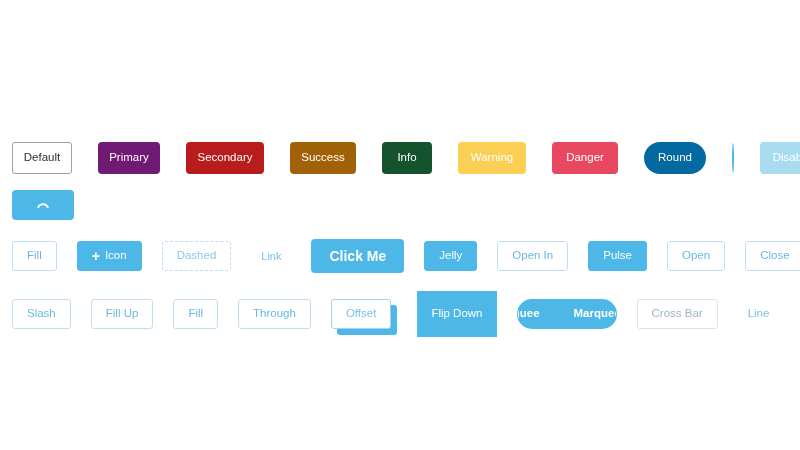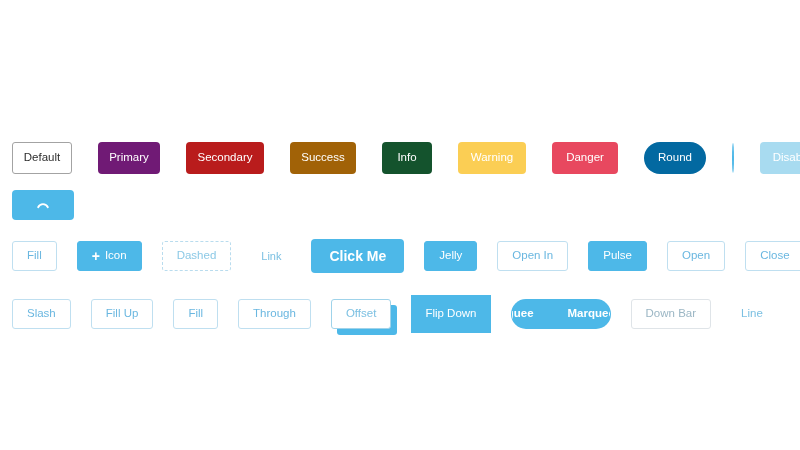--- a/index.html
+++ b/index.html
@@ -131,21 +131,21 @@
     margin-right: 5px;
     line-height: 1;
   }
 
   .gap-2 { width: 20px; flex: 0 0 20px; }
 
   
   .offset-wrap {
     position: relative;
     display: inline-flex;
-    margin-right: 20px;
+    margin-right: 26px;
     align-items: center;
   }
   .offset-shadow {
     position: absolute;
     left: 6px;
     top: 6px;
     width: 100%;
     height: 100%;
     background: #4db8e8;
     border-radius: 3px;
@@ -162,21 +162,21 @@
     font-size: 11.5px;
     border-radius: 3px;
   }
 
   
   .b-flipdown {
     background: #4db8e8;
     color: #ffffff;
     border: none;
     border-radius: 0;
-    height: 38px;
+    height: 46px;
     padding: 0 14px;
     font-size: 11.5px;
   }
 
   
   .b-marquee {
     background: #4db8e8;
     color: #ffffff;
     border-radius: 16px;
     height: 30px;
@@ -325,19 +325,19 @@
     <span class="gap-2"></span>
 
     <button class="btn b-marquee">
       <span class="marquee-track">
         <span>Marquee</span>
         <span>Marquee</span>
       </span>
     </button>
     <span class="gap-2"></span>
 
-    <button class="btn b-crossbar">Down Bar</button>
+    <button class="btn b-crossbar">Cross Bar</button>
     <span class="gap-2"></span>
 
     <button class="btn b-line">Line</button>
   </div>
 
 </div>
 
 </body></html>

